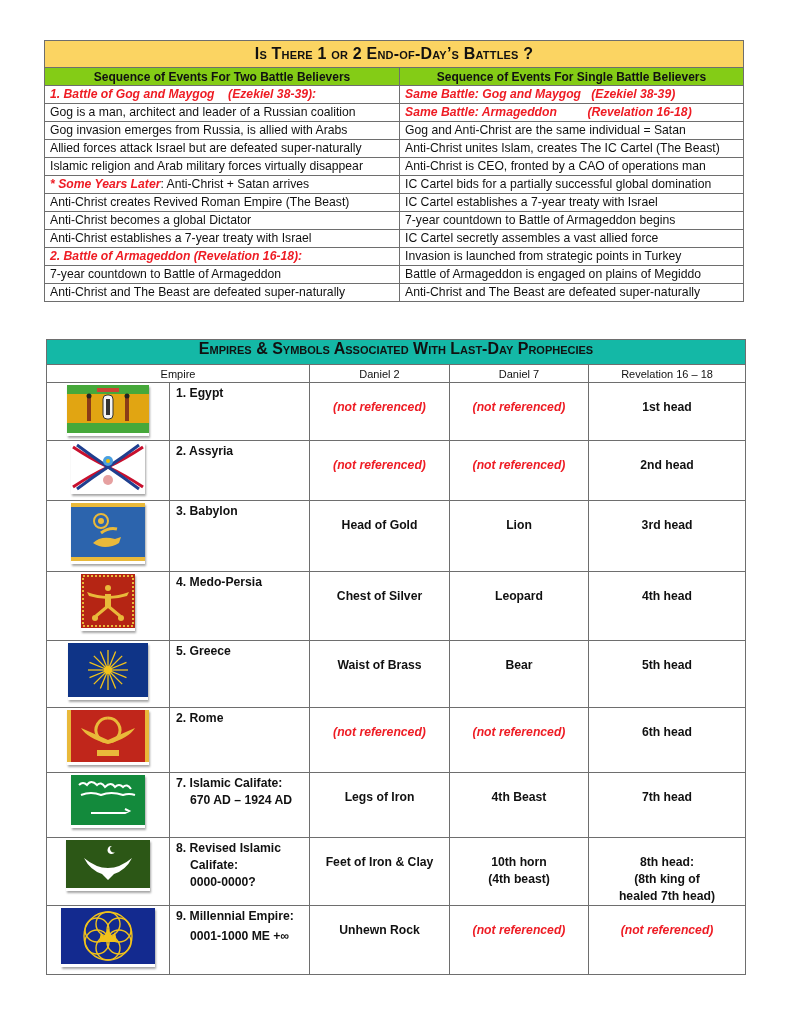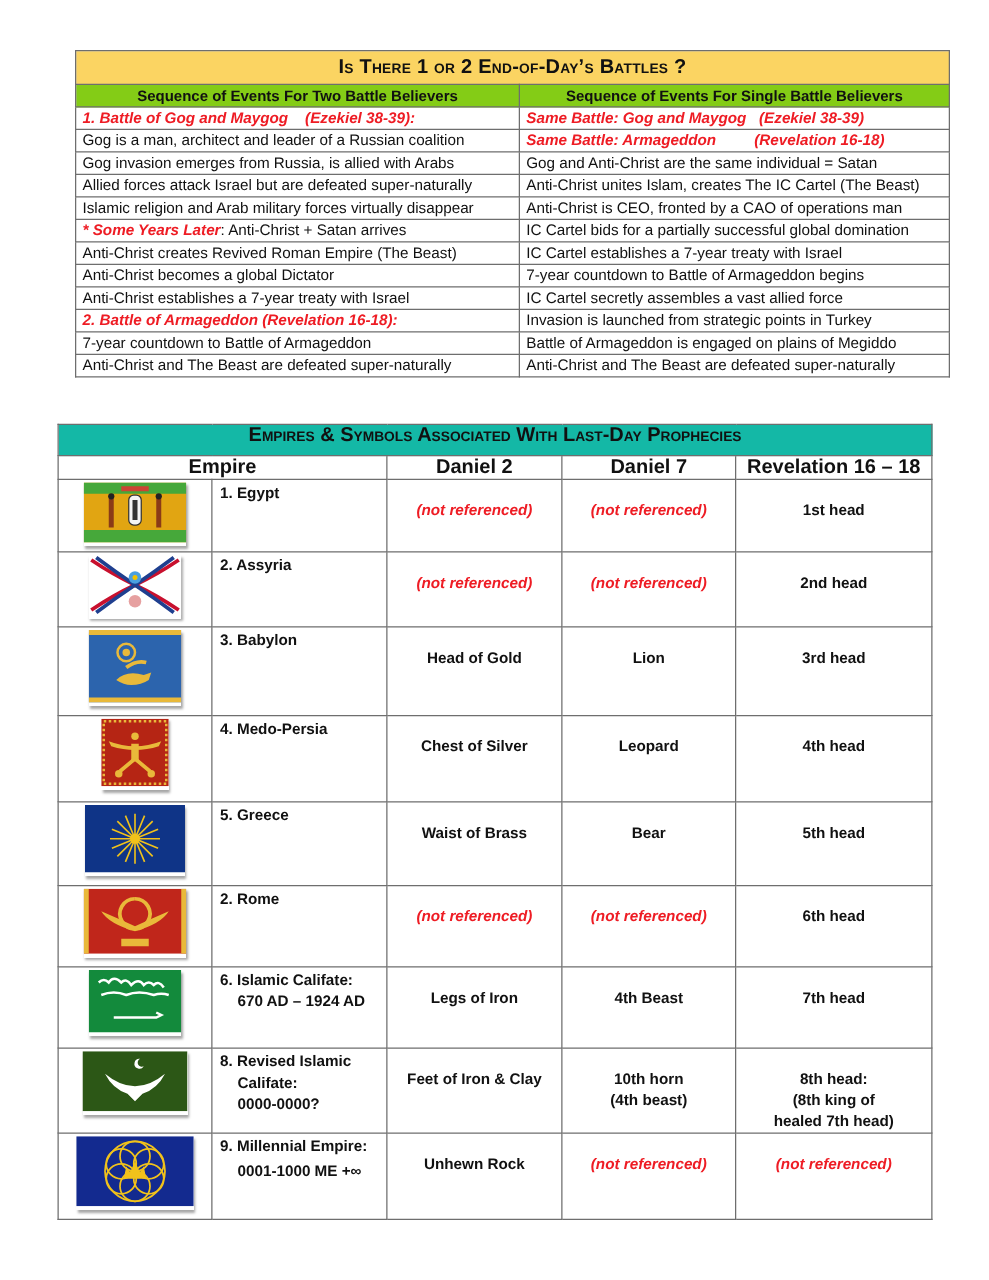--- a/index.html
+++ b/index.html
@@ -2,32 +2,32 @@
 <html><head>
 <meta charset="utf-8">
 <style>
   html, body { margin: 0; padding: 0; background: #ffffff; }
   body { width: 791px; height: 1024px; position: relative; overflow: hidden;
          font-family: "Liberation Sans", "DejaVu Sans", sans-serif; color: #111; }
   table { border-collapse: collapse; position: absolute; table-layout: fixed; }
   td, th { border: 1px solid #6e6e6e; padding: 0; }
 
   
-  #t1 { left: 60px; top: 40px; width: 699px; border-radius: 17px; }
+  #t1 { left: 44px; top: 40px; width: 699px; border-radius: 17px; }
   #t1 .title { background: #fbd462; height: 26px; text-align: center; font-weight: bold;
                font-size: 16px; font-variant: small-caps; letter-spacing: 0.2px; }
   #t1 .hdr { background: #84cc16; height: 17px; font-weight: bold; font-size: 12px; text-align: center; }
   #t1 td.cell { height: 17px; font-size: 12.2px; padding-left: 5px; white-space: nowrap; overflow: hidden; line-height: 17px; }
   .red { color: #ee1c24; font-weight: bold; font-style: italic; }
 
   
   #t2 { left: 46px; top: 339px; width: 699px; }
   #t2 .title { background: #14b8a6; height: 24px; text-align: center; font-weight: bold;
                font-size: 16px; font-variant: small-caps; }
-  #t2 .hdr th { height: 17px; font-weight: bold; font-size: 16px; text-align: center; background: #fff; }
+  #t2 .hdr th { height: 17px; font-weight: normal; font-size: 11px; text-align: center; background: #fff; }
   #t2 td { vertical-align: top; font-size: 12.2px; font-weight: bold; }
   #t2 td.flag { text-align: center; vertical-align: top; padding-top: 2px; }
   #t2 td.name { padding-left: 6px; padding-top: 2px; line-height: 17px; }
   #t2 td.ctr { text-align: center; padding-top: 16px; line-height: 17px; }
   #t2 .indent { padding-left: 14px; display: block; }
   .flagbox { display: inline-block; box-shadow: 1px 2px 2px rgba(0,0,0,0.35); }
 </style>
 </head>
 <body>
 
@@ -224,21 +224,21 @@
         <td class="ctr"><span class="red">(not referenced)</span></td>
         <td class="ctr"><span class="red">(not referenced)</span></td>
         <td class="ctr"><span>6th head</span></td>
       </tr>
       <tr style="height: 65px;">
         <td class="flag"><span class="flagbox"><svg width="74" height="50" viewBox="0 0 74 50">
               <rect width="74" height="50" fill="#138a3c"></rect>
               <path d="M8 10 q4 -4 8 0 q4 -6 10 0 q4 -4 8 2 q6 -6 10 0 q4 -4 8 0 q4 -4 8 2 M10 20 q10 -4 20 0 q10 -4 22 0 q6 -2 12 0" stroke="#fff" stroke-width="2" fill="none"></path>
               <path d="M20 38 h34 l4 -2 -4 -2" stroke="#fff" stroke-width="2" fill="none"></path>
             </svg></span></td>
-        <td class="name"><span>6. Islamic Califate:</span><span class="indent">670 AD – 1924 AD</span></td>
+        <td class="name"><span>7. Islamic Califate:</span><span class="indent">670 AD – 1924 AD</span></td>
         <td class="ctr"><span>Legs of Iron</span></td>
         <td class="ctr"><span>4th Beast</span></td>
         <td class="ctr"><span>7th head</span></td>
       </tr>
       <tr style="height: 62px;">
         <td class="flag"><span class="flagbox"><svg width="84" height="48" viewBox="0 0 84 48">
               <rect width="84" height="48" fill="#2c5716"></rect>
               <path d="M18 18 q12 10 24 10 q12 0 24 -10 q-6 12 -18 16 l-6 6 l-6 -6 q-12 -4 -18 -16z" fill="#fff"></path>
               <path d="M46 6 a4 4 0 1 0 3 6 a3 3 0 1 1 -3 -6z" fill="#fff"></path>
             </svg></span></td>

